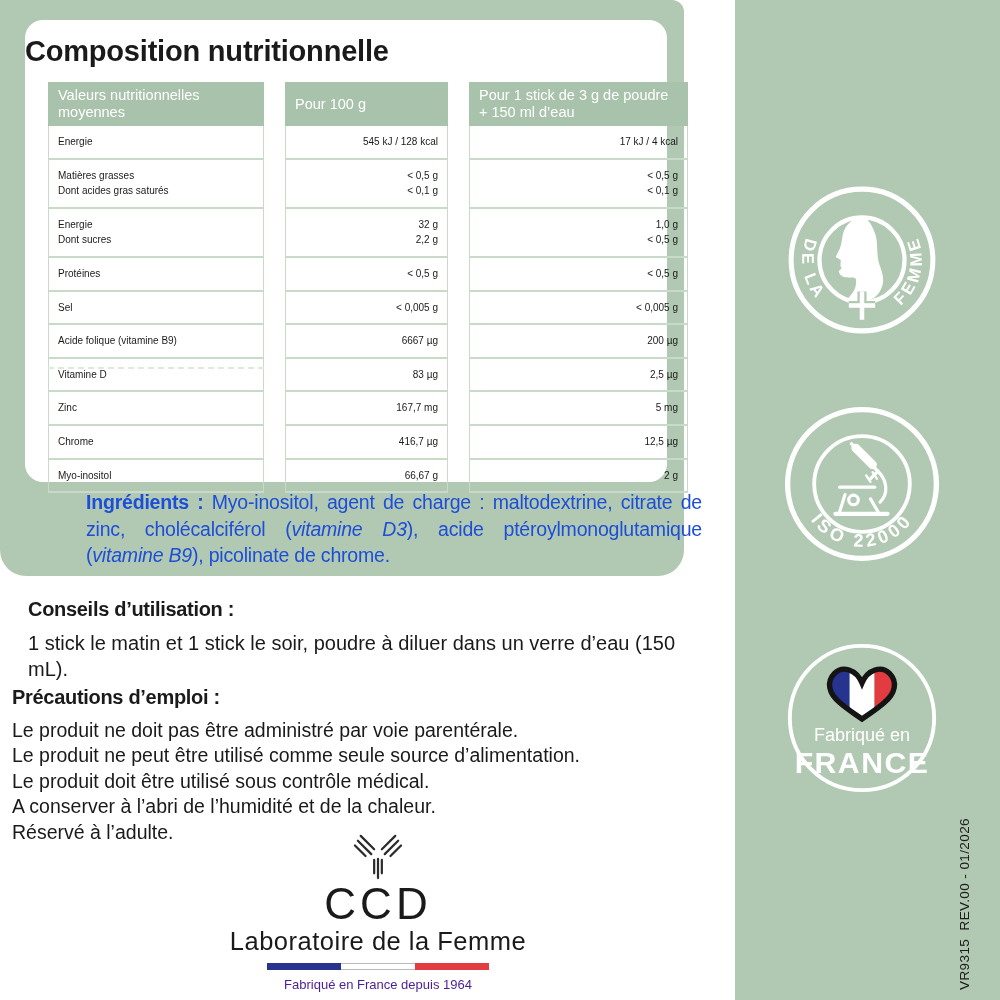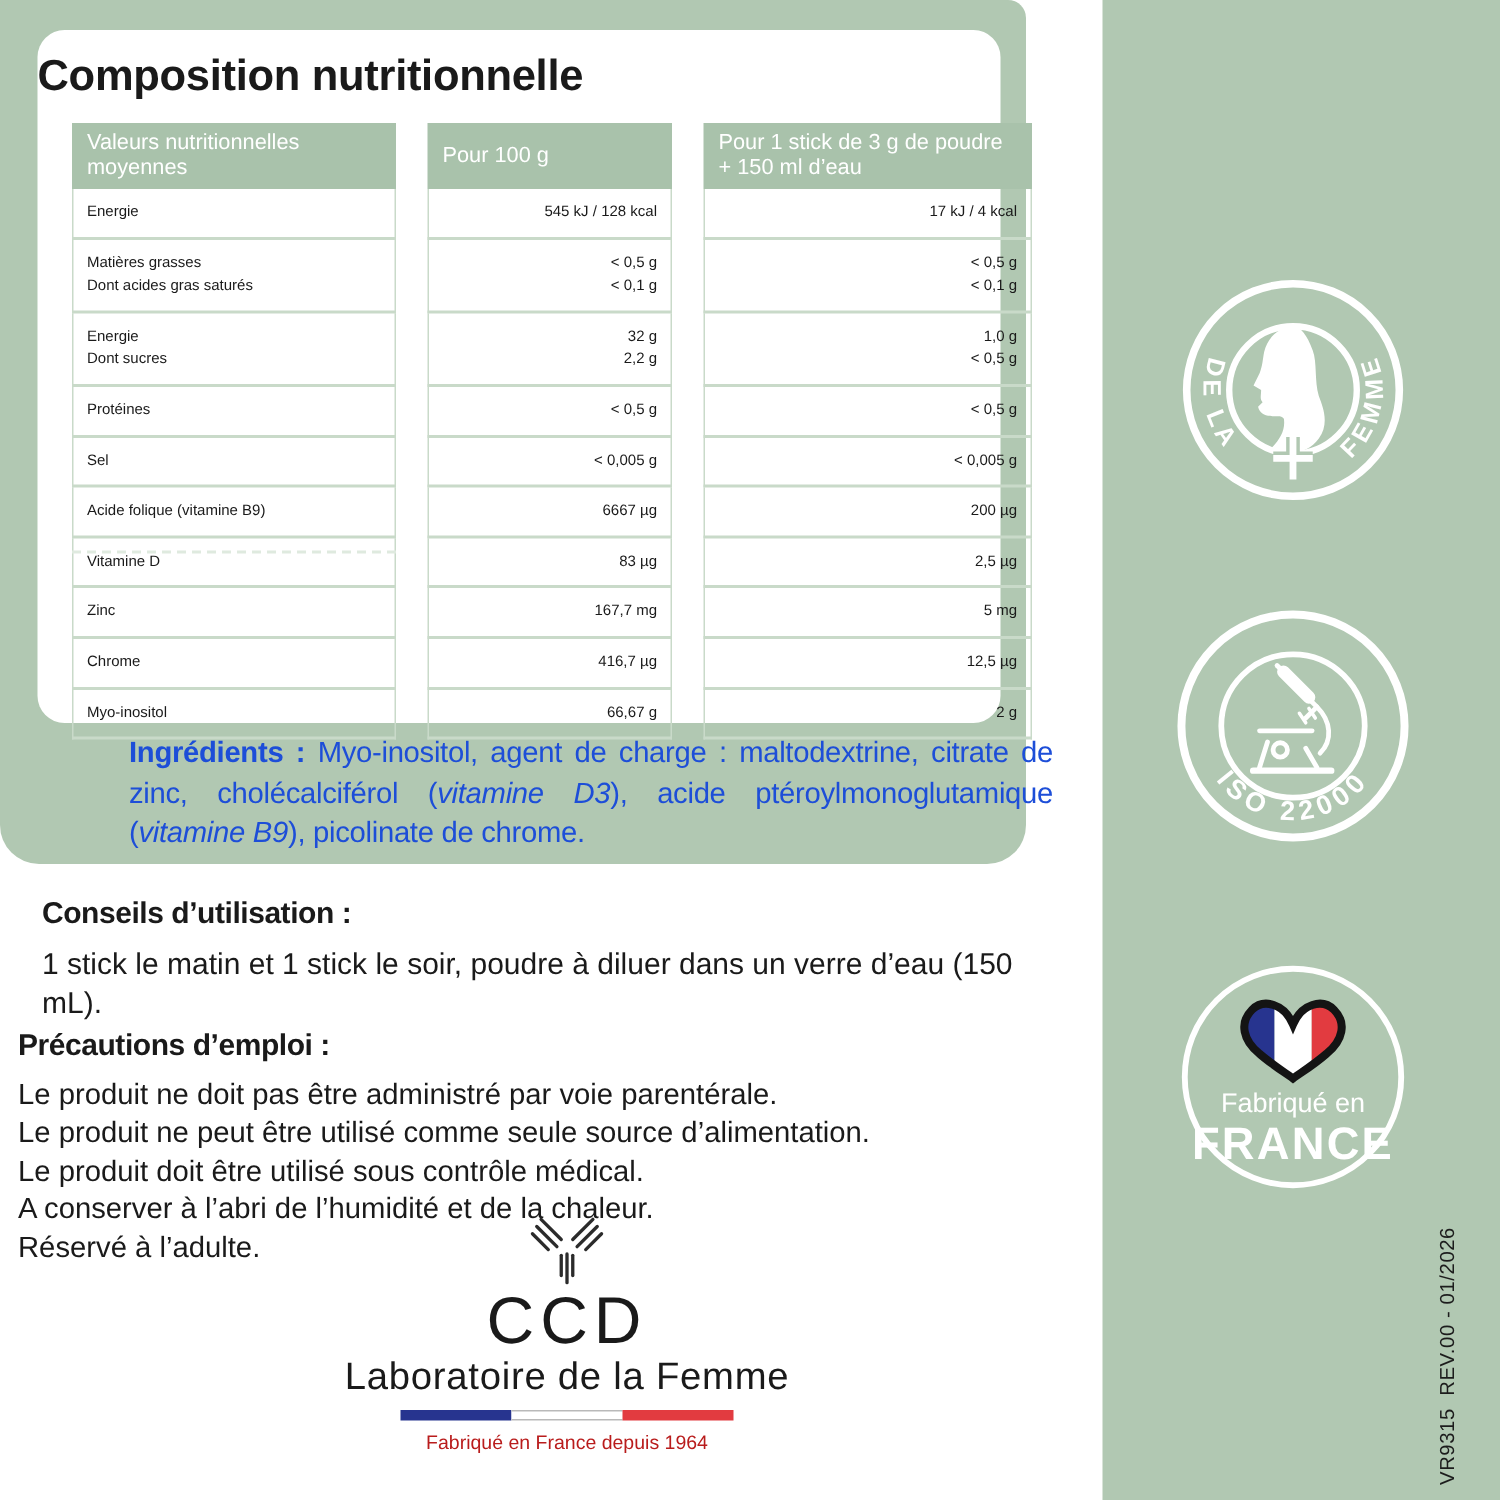--- a/index.html
+++ b/index.html
@@ -37,29 +37,29 @@
   .iline.just{text-align:justify;text-align-last:justify;}
   .ingredients .b{font-weight:bold;}
   .ingredients .i{font-style:italic;}
   
   .usage{position:absolute;left:28px;top:598px;width:716px;}
   .sec-title{font-size:20px;font-weight:bold;letter-spacing:-0.3px;margin-bottom:9px;}
   .usage-line{font-size:20px;line-height:26px;}
   .precautions{position:absolute;left:12px;top:686px;width:716px;}
   .prec-line{font-size:19.5px;line-height:25.4px;}
   
-  .brand{position:absolute;left:158px;top:810px;width:440px;text-align:center;}
+  .brand{position:absolute;left:158px;top:833px;width:440px;text-align:center;}
   .brand .antibody{display:block;margin:0 auto;}
   .brand-name{font-size:44px;font-weight:300;letter-spacing:4px;line-height:44px;margin-top:1px;}
   .brand-sub{font-size:25.5px;font-weight:400;letter-spacing:0.5px;line-height:29px;margin-top:1px;}
   .flagbar{width:222px;height:7px;margin:7px auto 0;display:flex;}
   .flagbar .fb{flex:1;background:var(--flagblue);}
   .flagbar .fw{flex:1;background:#fff;border-top:1px solid #b9b9b9;border-bottom:1px solid #b9b9b9;}
   .flagbar .fr{flex:1;background:var(--flagred);}
-  .brand-tag{font-size:13px;color:#b91c1c;margin-top:7px;}
+  .brand-tag{font-size:13px;color:#4c1d95;margin-top:7px;}
   
   .right-panel{position:absolute;left:735px;top:0;width:265px;height:1000px;background:var(--green);}
   .badge{position:absolute;}
   .badge text{font-family:"Liberation Sans","DejaVu Sans",sans-serif;}
   
   .side-code{position:absolute;right:28px;bottom:10px;writing-mode:vertical-rl;
     transform:rotate(180deg);font-size:13.5px;letter-spacing:0.4px;color:#1c1c1c;white-space:pre;}
 </style>
 </head>
 <body>

